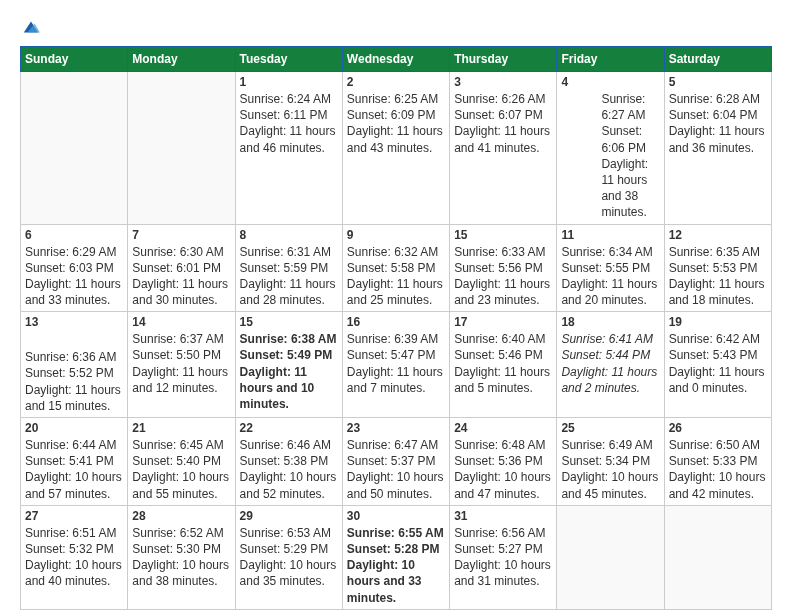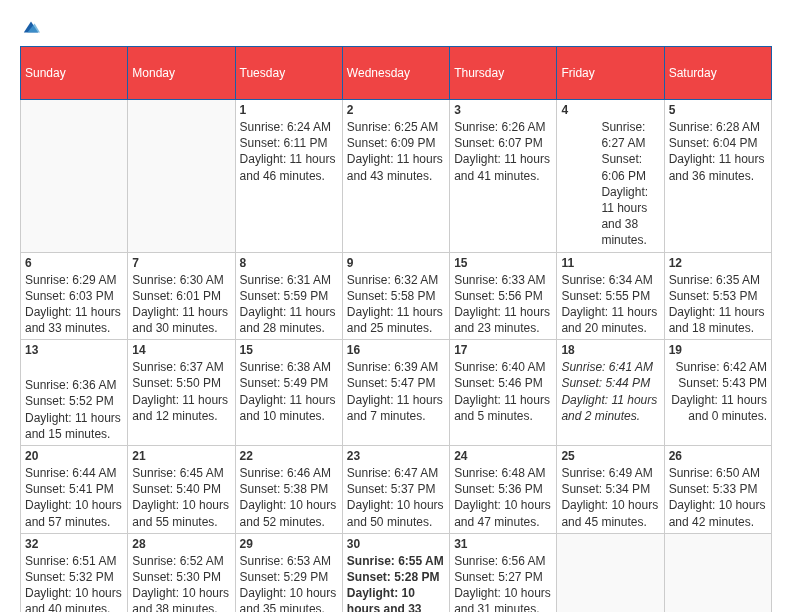--- a/index.html
+++ b/index.html
@@ -56,25 +56,25 @@
       color: #555;
     }
     .calendar {
       flex: 1;
       border: 1px solid #ccc;
       border-collapse: collapse;
       width: 100%;
       table-layout: fixed;
     }
     .calendar th {
-      background: #ef4444;
+      background: #15803d;
       color: #fff;
       font-size: 12px;
-      font-weight: normal;
-      padding: 19px 4px;
+      font-weight: bold;
+      padding: 5px 4px;
       border: 1px solid #1a5fa8;
       text-align: left;
     }
     .calendar td {
       border: 1px solid #ccc;
       vertical-align: top;
       padding: 3px 4px;
       font-size: 10px;
       color: #333;
       background: #fff;
@@ -217,21 +217,21 @@
 Daylight: 11 hours and 15 minutes.</div>
           </td>
           <td>
             <span class="day-num">14</span>
             <div class="day-info" style="white-space: pre-line;">Sunrise: 6:37 AM
 Sunset: 5:50 PM
 Daylight: 11 hours and 12 minutes.</div>
           </td>
           <td>
             <span class="day-num">15</span>
-            <div class="day-info" style="white-space: pre-line;">Sunrise: 6:38 AM
+            <div class="day-info" style="white-space: pre-line; font-weight: bold;">Sunrise: 6:38 AM
 Sunset: 5:49 PM
 Daylight: 11 hours and 10 minutes.</div>
           </td>
           <td>
             <span class="day-num">16</span>
             <div class="day-info" style="white-space: pre-line;">Sunrise: 6:39 AM
 Sunset: 5:47 PM
 Daylight: 11 hours and 7 minutes.</div>
           </td>
           <td>
@@ -241,21 +241,21 @@
 Daylight: 11 hours and 5 minutes.</div>
           </td>
           <td>
             <span class="day-num">18</span>
             <div class="day-info" style="white-space: pre-line; font-style: italic;">Sunrise: 6:41 AM
 Sunset: 5:44 PM
 Daylight: 11 hours and 2 minutes.</div>
           </td>
           <td>
             <span class="day-num">19</span>
-            <div class="day-info" style="white-space: pre-line; text-align: right;">Sunrise: 6:42 AM
+            <div class="day-info" style="white-space: pre-line;">Sunrise: 6:42 AM
 Sunset: 5:43 PM
 Daylight: 11 hours and 0 minutes.</div>
           </td>
         </tr>
         <tr>
           <td>
             <span class="day-num">20</span>
             <div class="day-info" style="white-space: pre-line;">Sunrise: 6:44 AM
 Sunset: 5:41 PM
 Daylight: 10 hours and 57 minutes.</div>
@@ -292,21 +292,21 @@
           </td>
           <td>
             <span class="day-num">26</span>
             <div class="day-info" style="white-space: pre-line;">Sunrise: 6:50 AM
 Sunset: 5:33 PM
 Daylight: 10 hours and 42 minutes.</div>
           </td>
         </tr>
         <tr>
           <td>
-            <span class="day-num">32</span>
+            <span class="day-num">27</span>
             <div class="day-info" style="white-space: pre-line;">Sunrise: 6:51 AM
 Sunset: 5:32 PM
 Daylight: 10 hours and 40 minutes.</div>
           </td>
           <td>
             <span class="day-num">28</span>
             <div class="day-info" style="white-space: pre-line;">Sunrise: 6:52 AM
 Sunset: 5:30 PM
 Daylight: 10 hours and 38 minutes.</div>
           </td>

